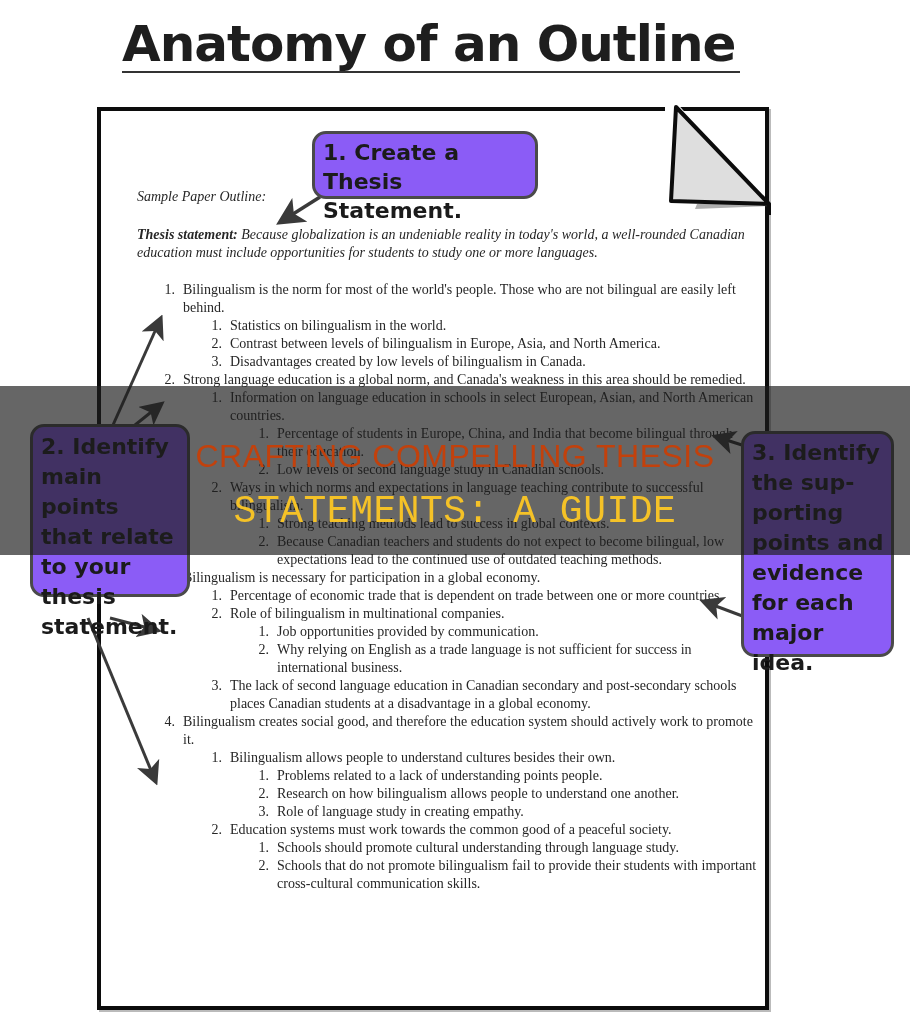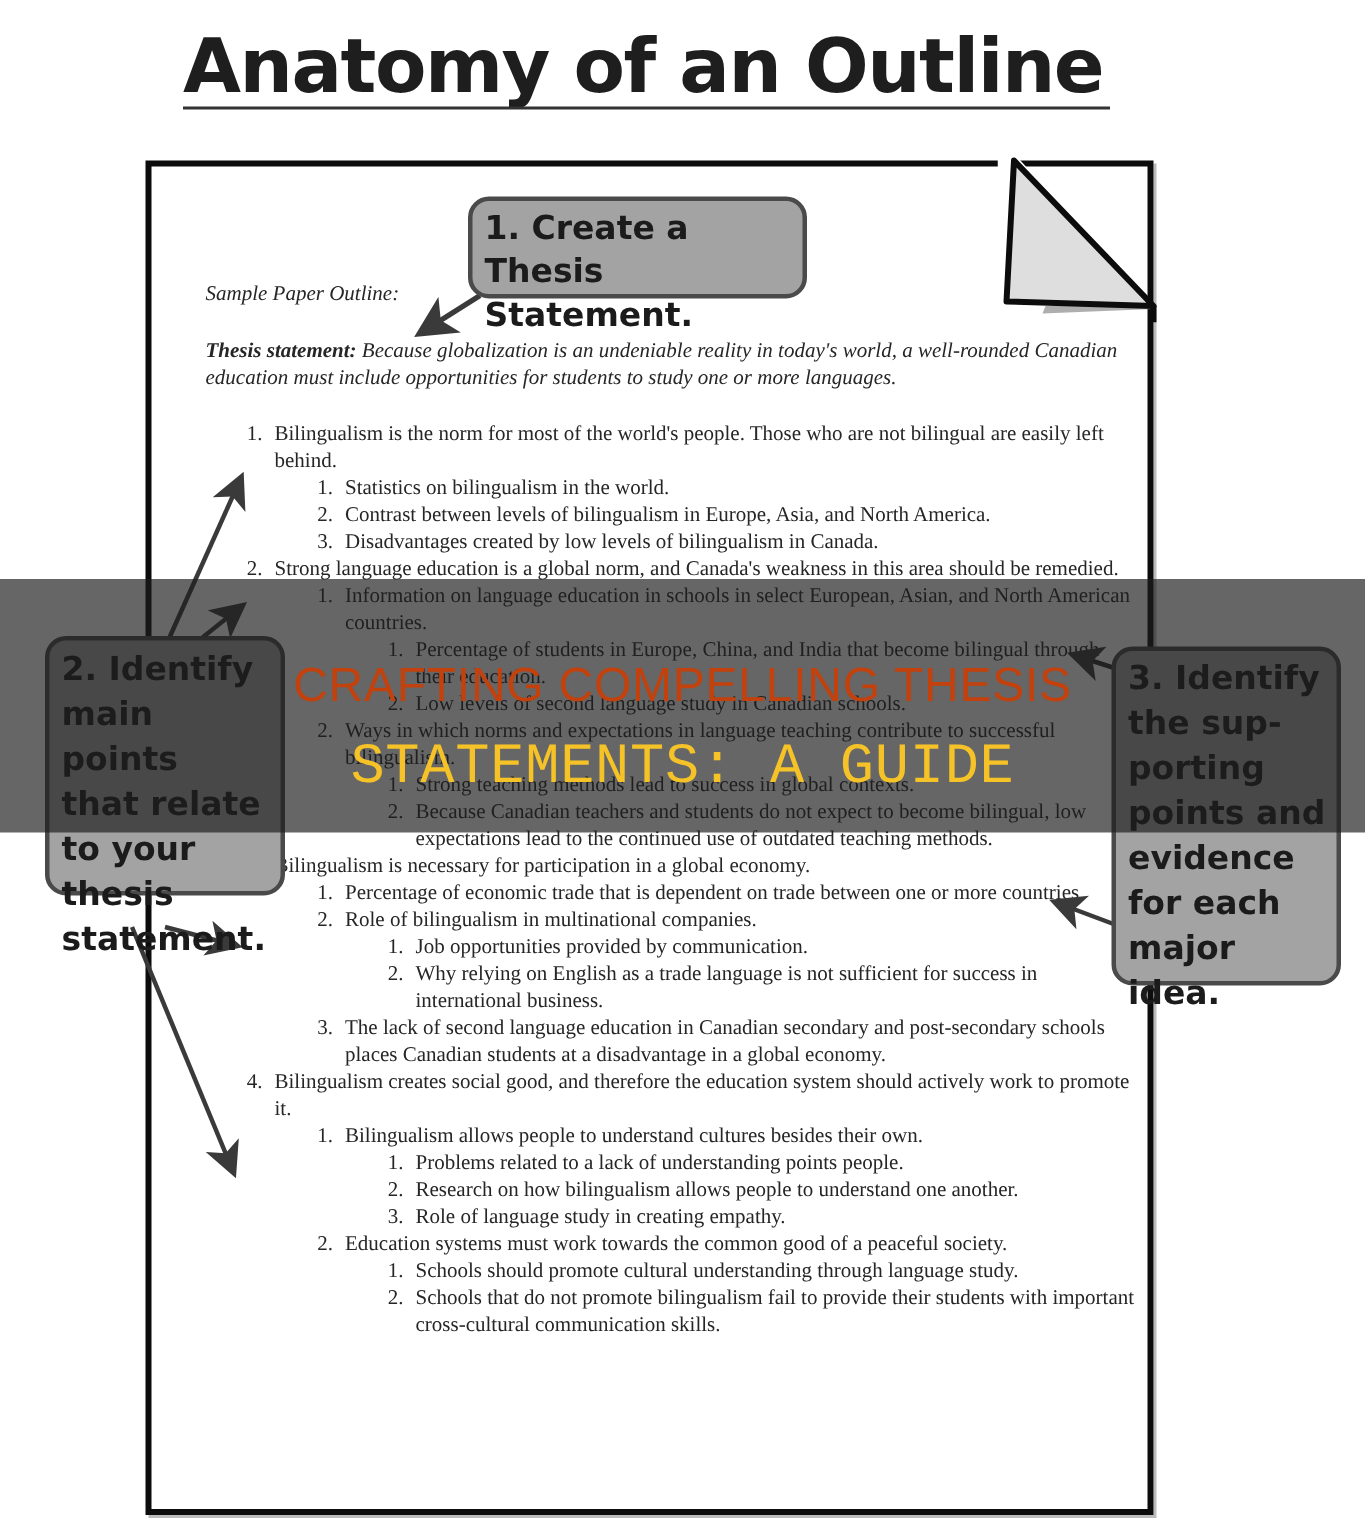--- a/index.html
+++ b/index.html
@@ -87,21 +87,21 @@
       text-align: right;
     }
     .lvl1 .ol-num { left: 18px; }
     .lvl2 .ol-num { left: 65px; }
     .lvl3 .ol-num { left: 112px; }
 
     .callout {
       position: absolute;
       border: 3px solid #4a4a4a;
       border-radius: 14px;
-      background: #a3a3a3;
+      background: #8b5cf6;
       font-family: "DejaVu Sans", sans-serif;
       font-weight: bold;
       color: #1b1b1b;
       box-sizing: border-box;
     }
     .callout-1 {
       left: 312px;
       top: 131px;
       width: 226px;
       height: 68px;

